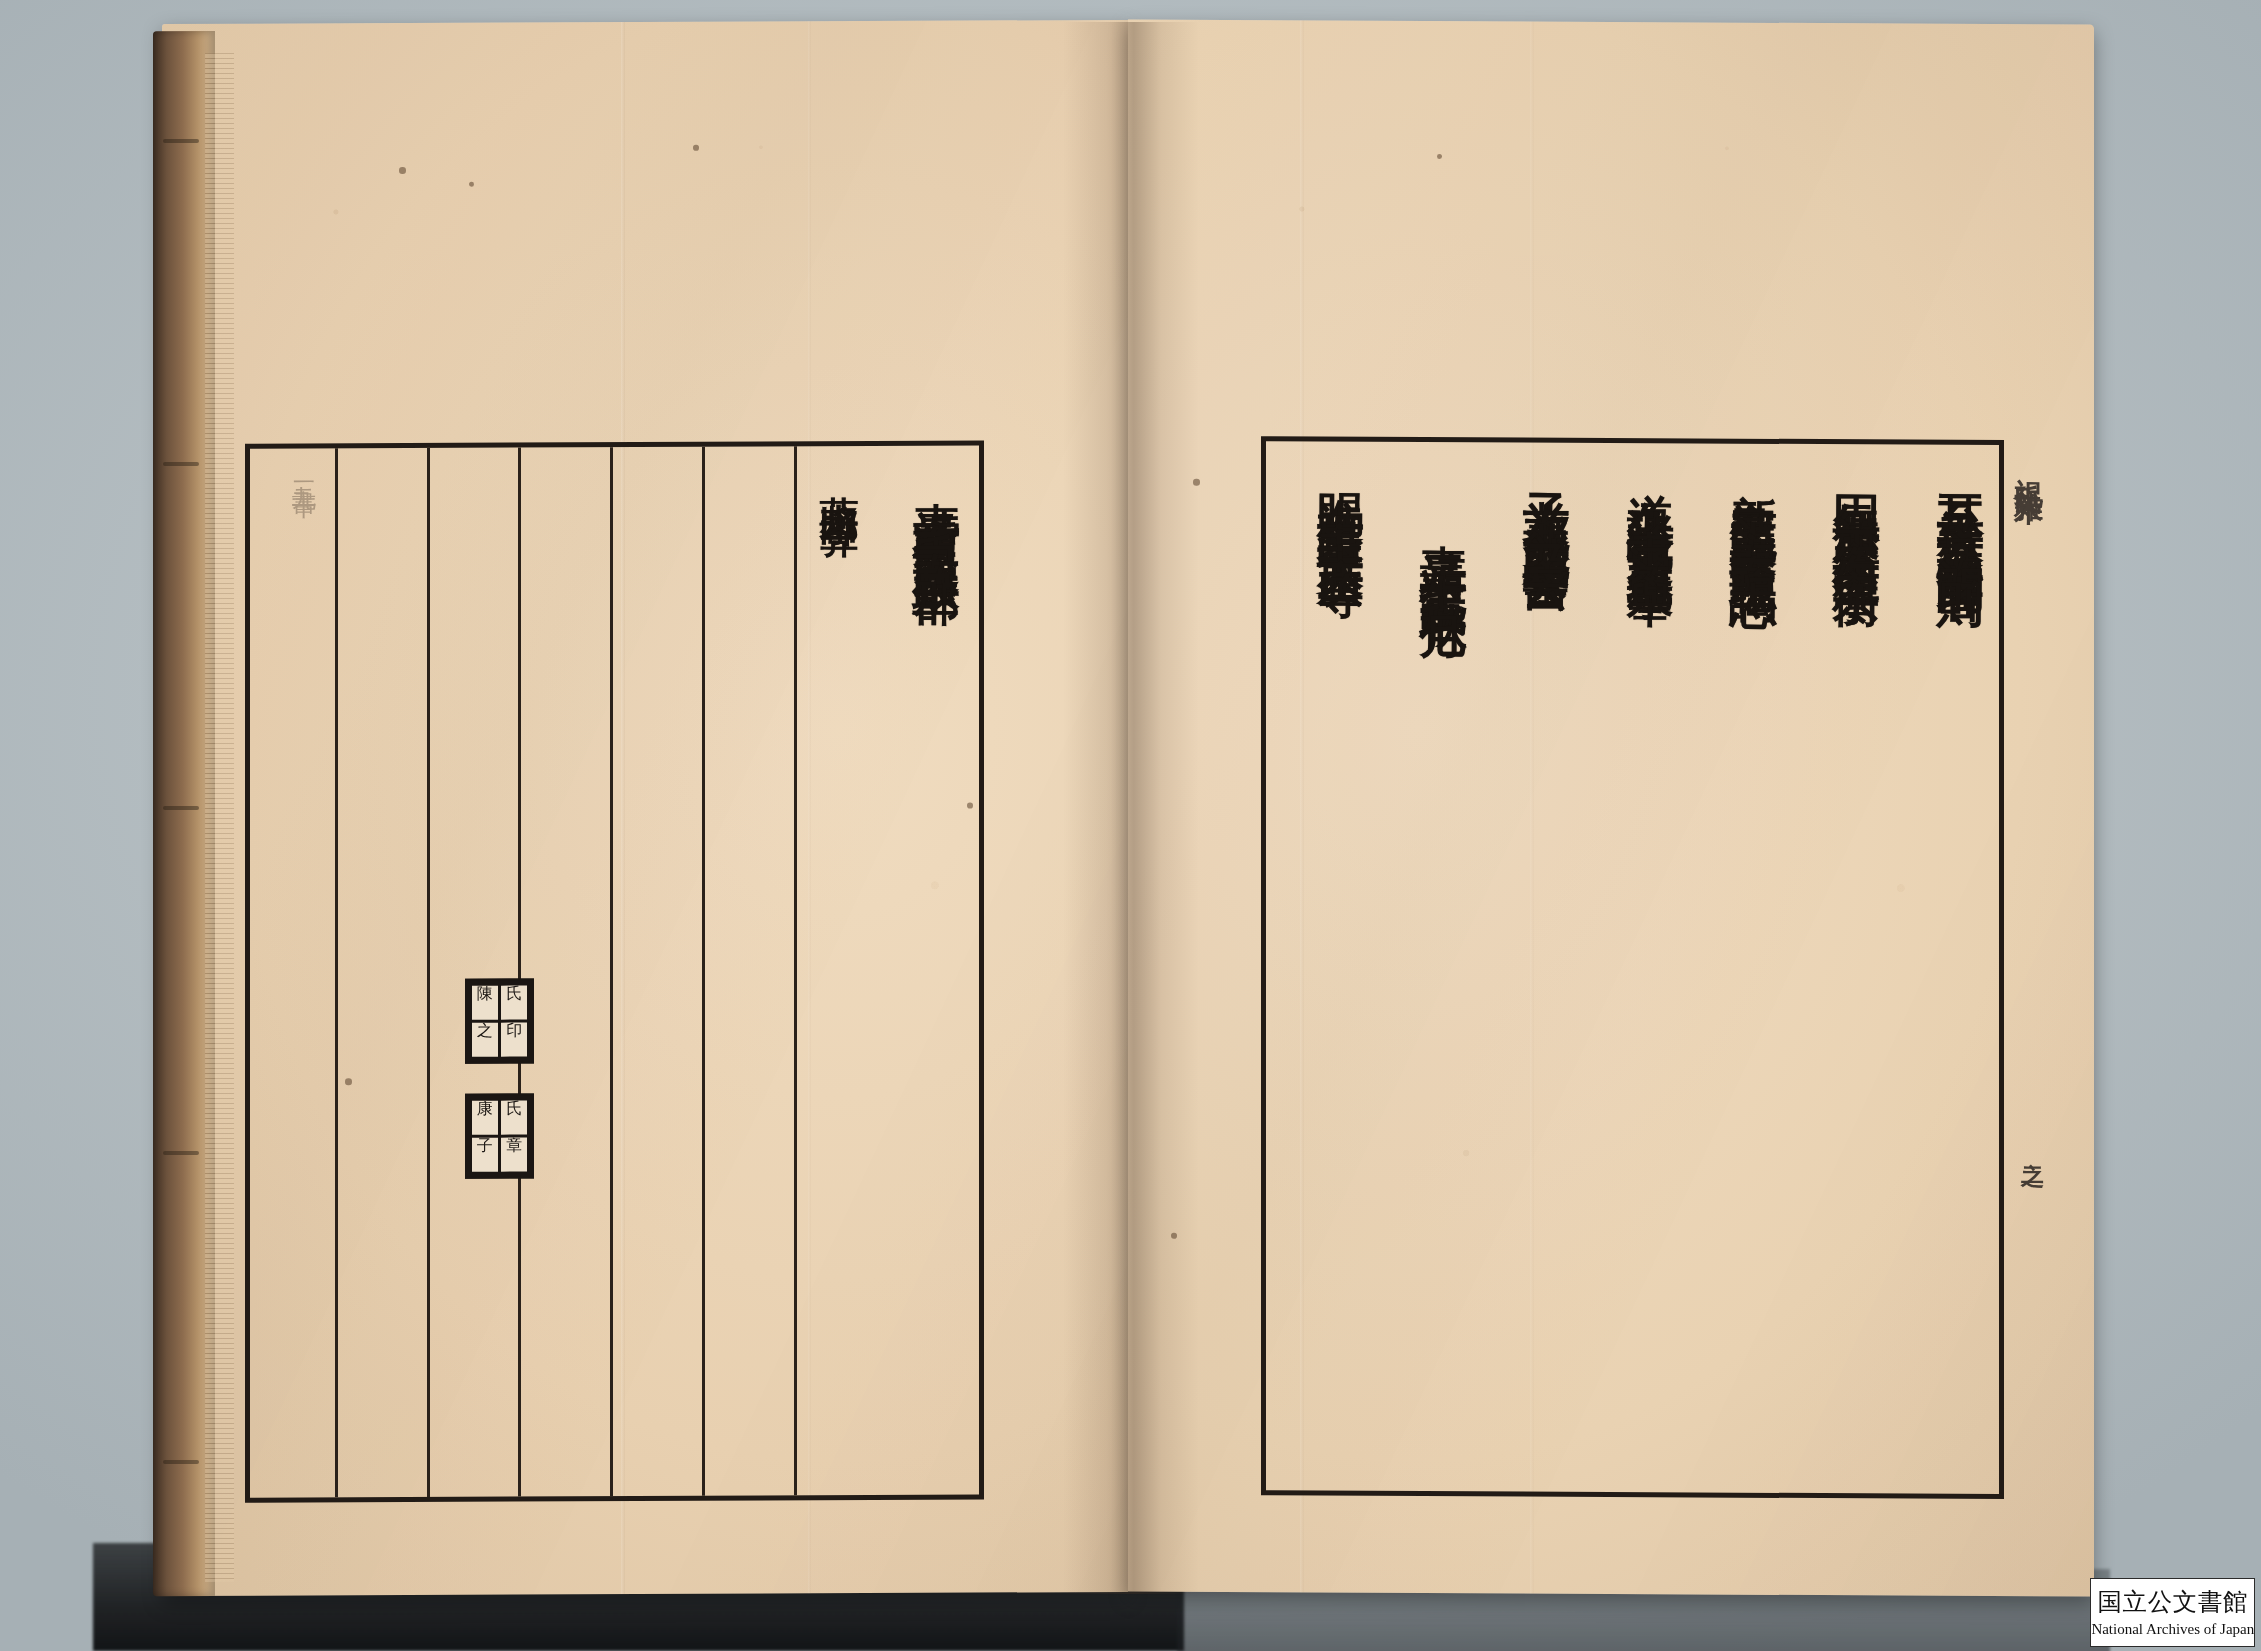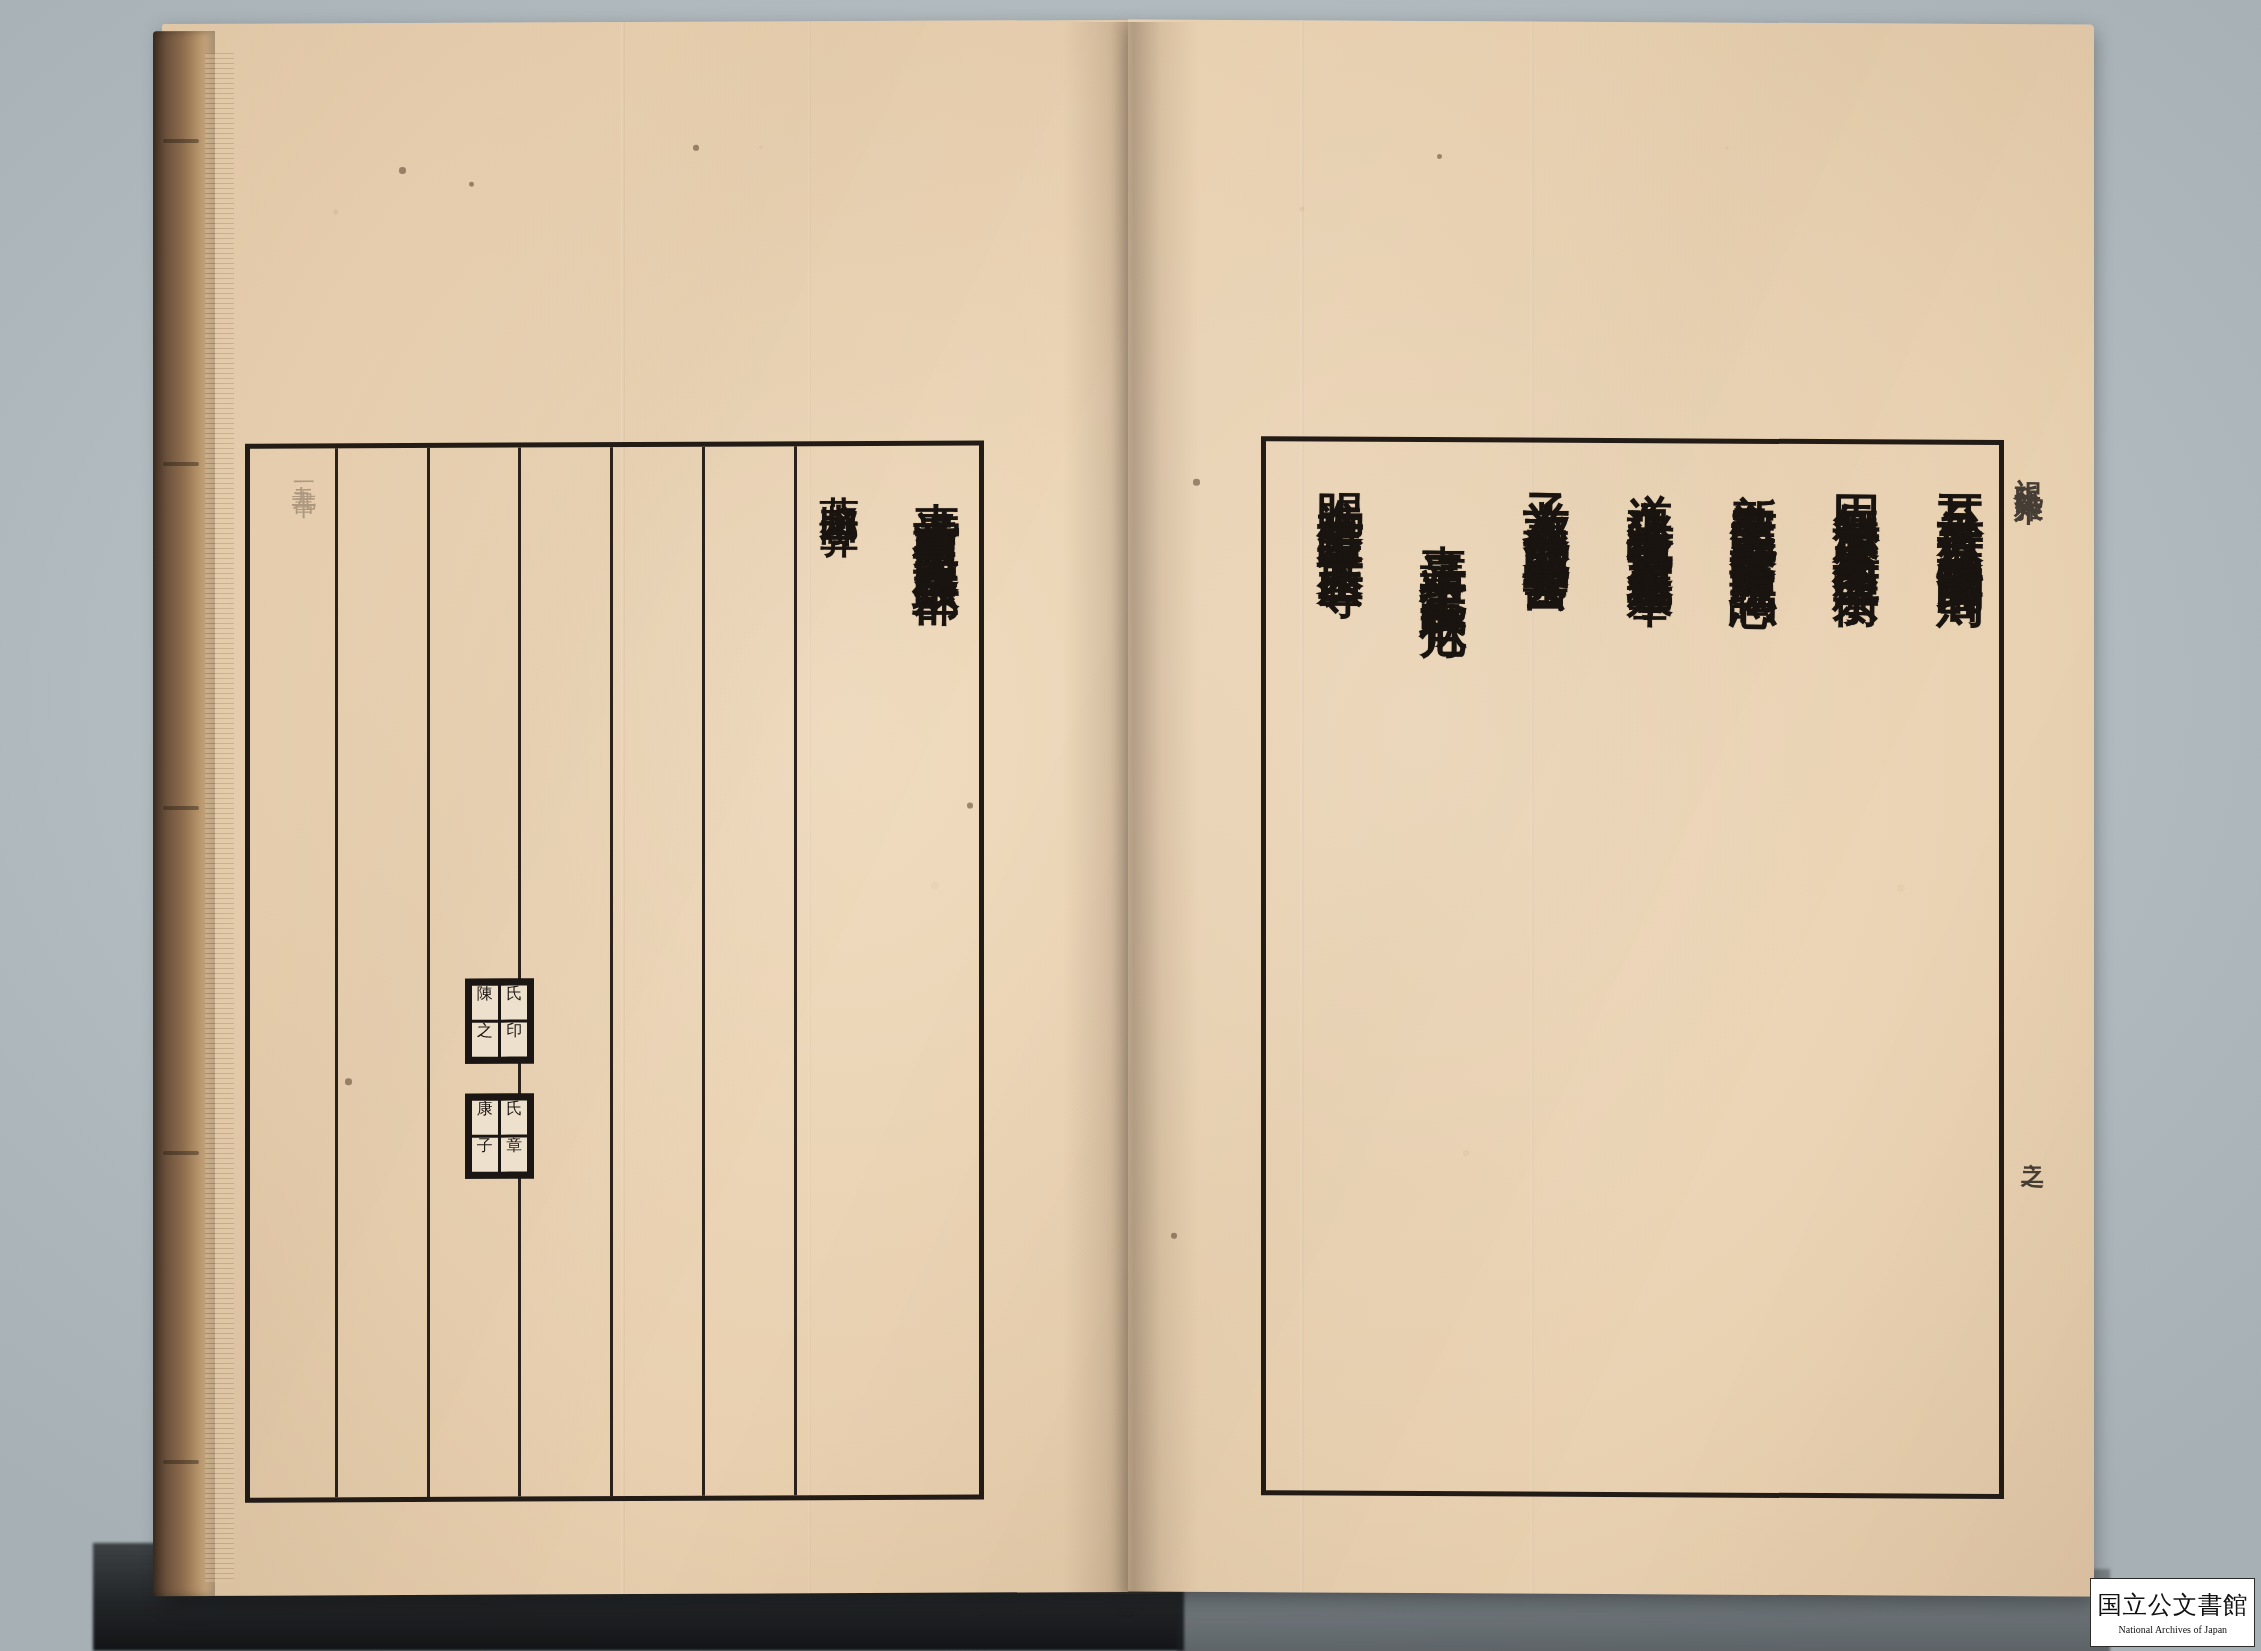--- a/index.html
+++ b/index.html
@@ -260,21 +260,21 @@
     justify-content: center;
     gap: 2.9px;
   }
   #watermark .jp {
     font-size: 24.4px;
     color: #111;
     letter-spacing: 0.7px;
     font-family: "DejaVu Sans", sans-serif;
   }
   #watermark .en {
-    font-size: 10px;
+    font-size: 15px;
     color: #111;
     font-family: "Liberation Serif", serif;
   }
 </style>
 </head>
 <body>
 
 <div id="scene">
   <div id="bg-gradient"></div>
   <div class="table-shadow"></div>

